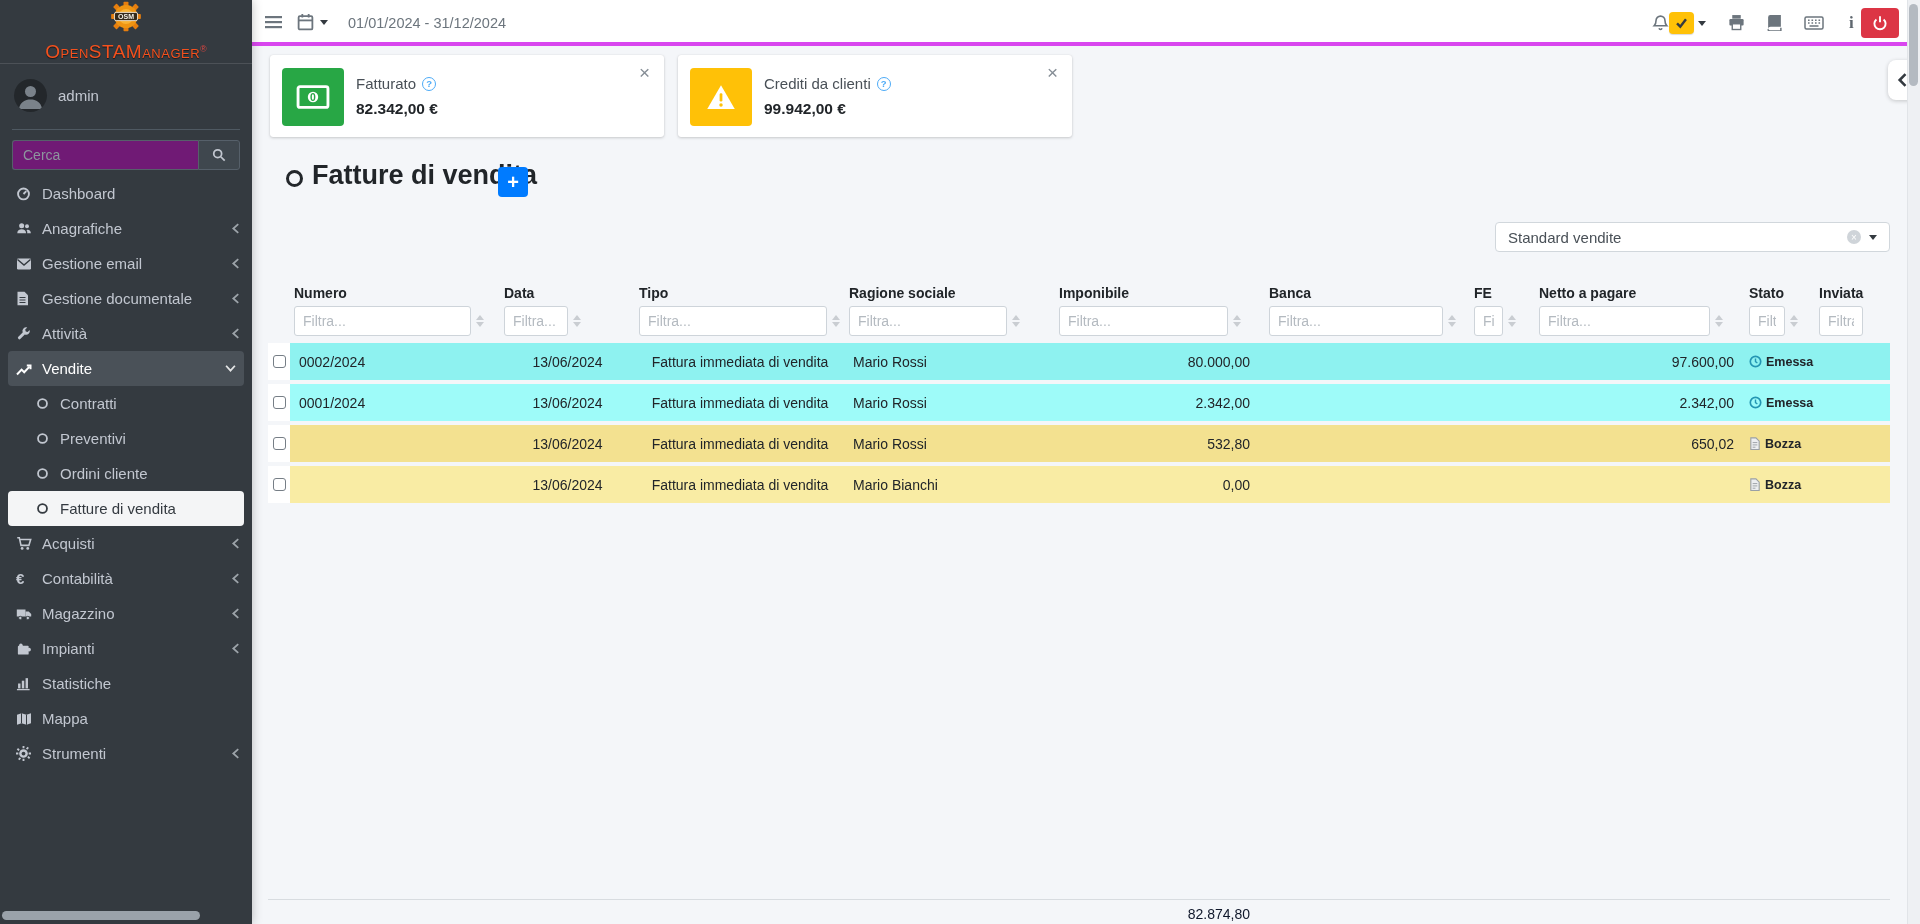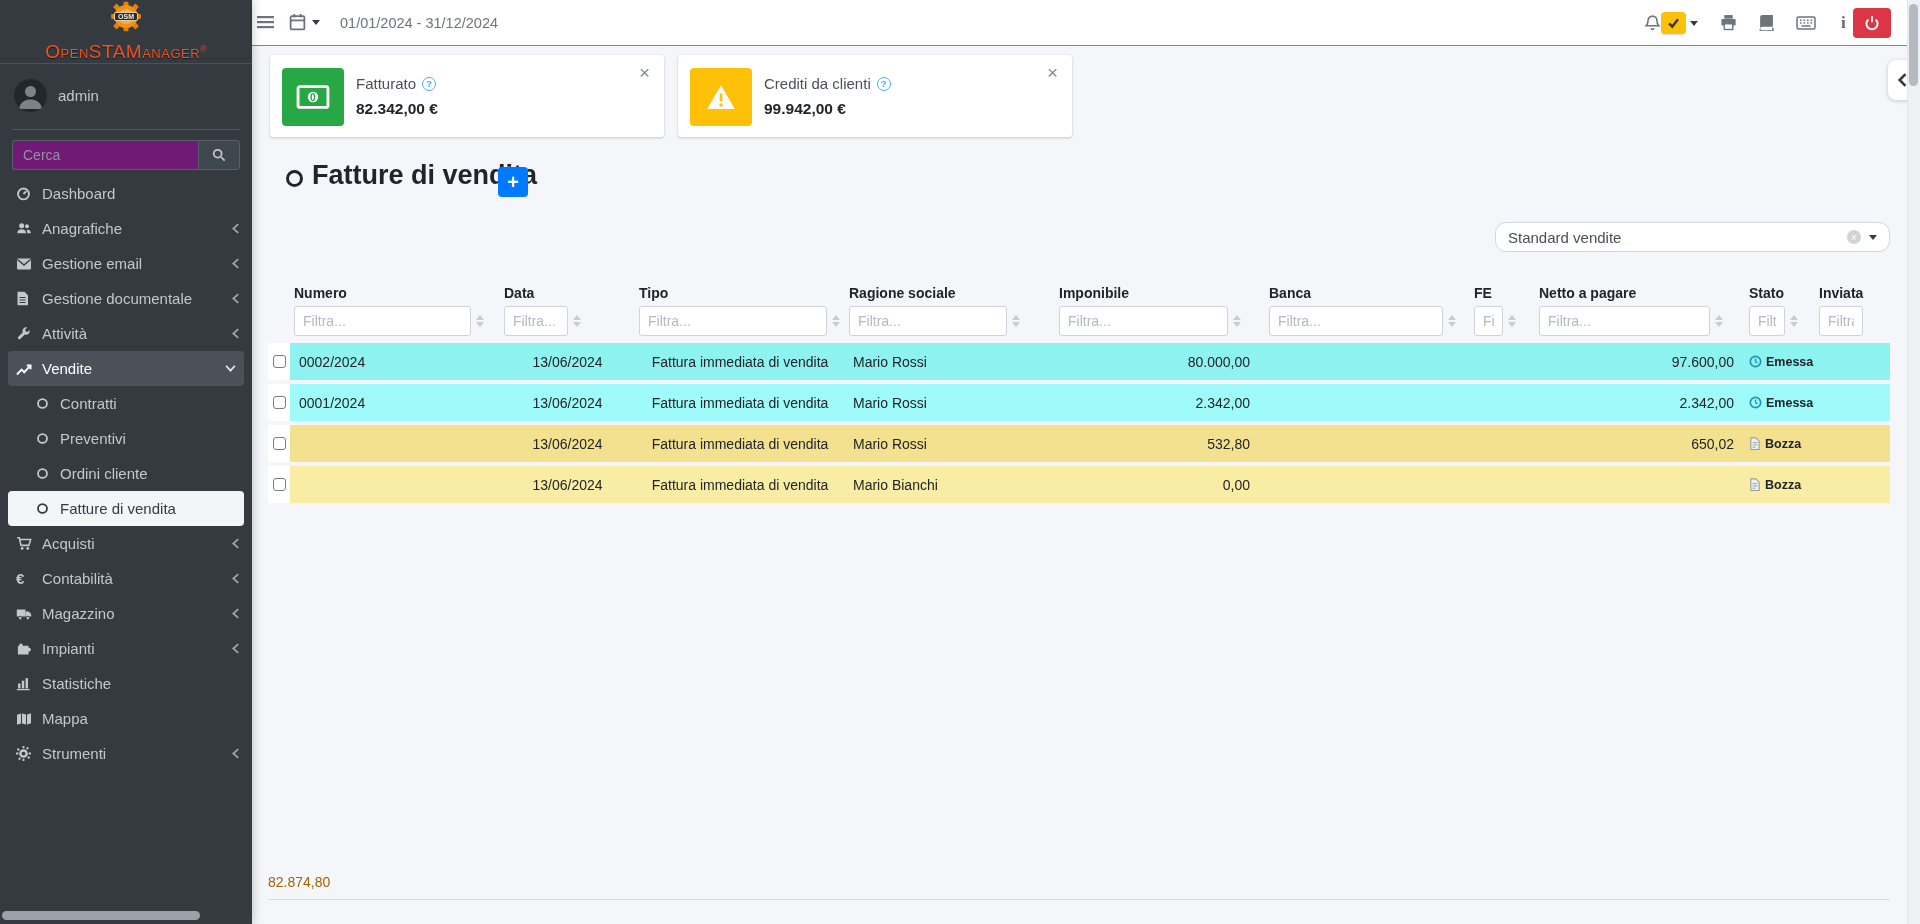--- a/index.html
+++ b/index.html
@@ -23,21 +23,21 @@
   .nav-item .ic { width:26px; display:flex; align-items:center; flex-shrink:0; }
   .nav-item .chev { margin-left:auto; display:flex; align-items:center; opacity:.85; }
   .nav-item.active-parent { background:#4a5158; margin:0 8px; padding:0 8px; border-radius:4px; color:#fff; }
   .nav-item.sub { padding-left:36px; }
   .nav-item.sub .ic { width:24px; }
   .nav-item.sub.active { background:#f4f5f6; color:#343a40; margin:0 8px; padding-left:28px; border-radius:4px; font-weight:400; }
   .euro-glyph { font-size:15px; color:#c2c7d0; font-weight:bold; }
   .sidebar-hscroll { position:absolute; left:2px; top:911px; width:198px; height:9px; background:#adb5bd; border-radius:5px; opacity:.85; z-index:11; }
 
   
-  .navbar { position:absolute; left:240px; top:0; right:0; height:46px; background:#fff; border-bottom:1px solid #d946ef; z-index:5; }
+  .navbar { position:absolute; left:248px; top:0; right:0; height:46px; background:#fff; border-bottom:4px solid #d946ef; z-index:5; }
   .nb { position:absolute; display:flex; align-items:center; cursor:pointer; }
   .date-range { position:absolute; left:100px; top:0; height:45px; display:flex; align-items:center; font-size:14.5px; color:#6c757d; cursor:pointer; }
   .caret-down { width:0; height:0; border-left:4px solid transparent; border-right:4px solid transparent; border-top:5px solid #343a40; }
   .yellow-btn { position:absolute; left:1421px; top:12px; width:25px; height:22px; background:#ffc107; border-radius:4px; display:flex; align-items:center; justify-content:center; cursor:pointer; box-shadow:0 1px 1px rgba(0,0,0,.15); }
   .power-btn { position:absolute; left:1613px; top:8px; width:38px; height:30px; background:#dc3545; border-radius:4px; display:flex; align-items:center; justify-content:center; cursor:pointer; }
   .info-i { font-family:"Liberation Serif", serif; font-weight:bold; font-size:17px; color:#5f676f; }
 
   
   .scroll-track { position:absolute; right:0; top:0; width:13px; height:924px; background:#eef0f3; border-left:1px solid #e1e4e8; z-index:40; }
   .scroll-thumb { position:absolute; right:2px; top:4px; width:9px; height:82px; background:#b4bac1; border-radius:5px; cursor:pointer; }
@@ -51,21 +51,21 @@
   .card-label { position:absolute; left:86px; top:20px; font-size:15px; color:#495057; display:flex; align-items:center; gap:6px; }
   .help-ic { width:14px; height:14px; border-radius:50%; border:1.5px solid #4dabf7; color:#4dabf7; font-size:9.5px; font-weight:bold; display:inline-flex; align-items:center; justify-content:center; cursor:pointer; }
   .card-value { position:absolute; left:86px; top:45px; font-size:15.5px; font-weight:bold; color:#212529; }
   .card-close { position:absolute; right:14px; top:8px; font-size:19px; color:#868e96; cursor:pointer; line-height:1; }
   .collapse-tab { position:absolute; left:1636px; top:14px; width:34px; height:40px; background:#fff; border-radius:8px 0 0 8px; box-shadow:0 1px 4px rgba(0,0,0,.2); display:flex; align-items:center; padding-left:9px; cursor:pointer; color:#343a40; font-weight:bold; font-size:15px; }
 
   .title-circle { position:absolute; left:34px; top:124px; width:17px; height:17px; border:3px solid #23272b; border-radius:50%; }
   .page-title { position:absolute; left:60px; top:114px; font-size:27px; color:#212529; }
   .plus-btn { position:absolute; left:246px; top:121px; width:30px; height:30px; background:#007bff; border-radius:4px; color:#fff; font-size:20px; font-weight:bold; display:flex; align-items:center; justify-content:center; cursor:pointer; }
 
-  .select2 { position:absolute; left:1243px; top:176px; width:395px; height:30px; background:#fff; border:1px solid #d1d7dc; border-radius:11px; display:flex; align-items:center; padding:0 12px; font-size:15px; color:#495057; cursor:pointer; }
+  .select2 { position:absolute; left:1243px; top:176px; width:395px; height:30px; background:#fff; border:1px solid #d1d7dc; border-radius:4px; display:flex; align-items:center; padding:0 12px; font-size:15px; color:#495057; cursor:pointer; }
   .sel-clear { margin-left:auto; width:14px; height:14px; border-radius:50%; background:#cfd4d9; color:#fff; font-size:10px; display:flex; align-items:center; justify-content:center; cursor:pointer; }
   .sel-caret { margin-left:8px; }
 
   
   .tgrid { display:grid; grid-template-columns:22px 210px 135px 210px 210px 210px 205px 65px 210px 70px 75px; width:1622px; }
   .thead { position:absolute; left:16px; top:237px; }
   .th { font-size:14px; font-weight:bold; color:#212529; padding-left:4px; height:20px; line-height:20px; white-space:nowrap; overflow:hidden; }
   .tfilters { position:absolute; left:16px; top:260px; }
   .fcell { display:flex; align-items:center; padding-left:4px; }
   .fcell input { height:30px; border:1px solid #ced4da; border-radius:3px; padding:0 8px; font-size:14px; color:#a16207; outline:none; background:#fff; }
@@ -84,21 +84,21 @@
   .cb { width:13px; height:13px; border:1.5px solid #767e86; border-radius:3px; background:#fff; cursor:pointer; }
   .cell-numero { padding-left:9px; }
   .cell-data, .cell-tipo, .cell-fe { justify-content:center; }
   .cell-rag { padding-left:8px; }
   .cell-imp, .cell-ban { justify-content:flex-end; padding-right:15px; }
   .cell-net { justify-content:flex-end; padding-right:11px; }
   .cell-stato { gap:4px; padding-left:4px; font-size:12.5px; font-weight:bold; }
   .cell-inv { padding-left:6px; }
 
   .tfoot-line { position:absolute; left:16px; top:853px; width:1622px; border-top:1px solid #d8dce0; }
-  .tfoot-total { position:absolute; left:16px; top:828px; width:982px; font-size:14px; color:#a16207; }
+  .tfoot-total { position:absolute; left:16px; top:860px; width:982px; text-align:right; font-size:14px; color:#0f172a; }
 </style>
 </head>
 <body>
 
 <aside class="sidebar">
   <div class="brand-bar">
     <svg width="40" height="40" viewBox="0 0 40 40">
       <g fill="#e67e0e">
         <rect x="17" y="2" width="6" height="6" rx="1"></rect>
           <rect x="17" y="32" width="6" height="6" rx="1"></rect>

